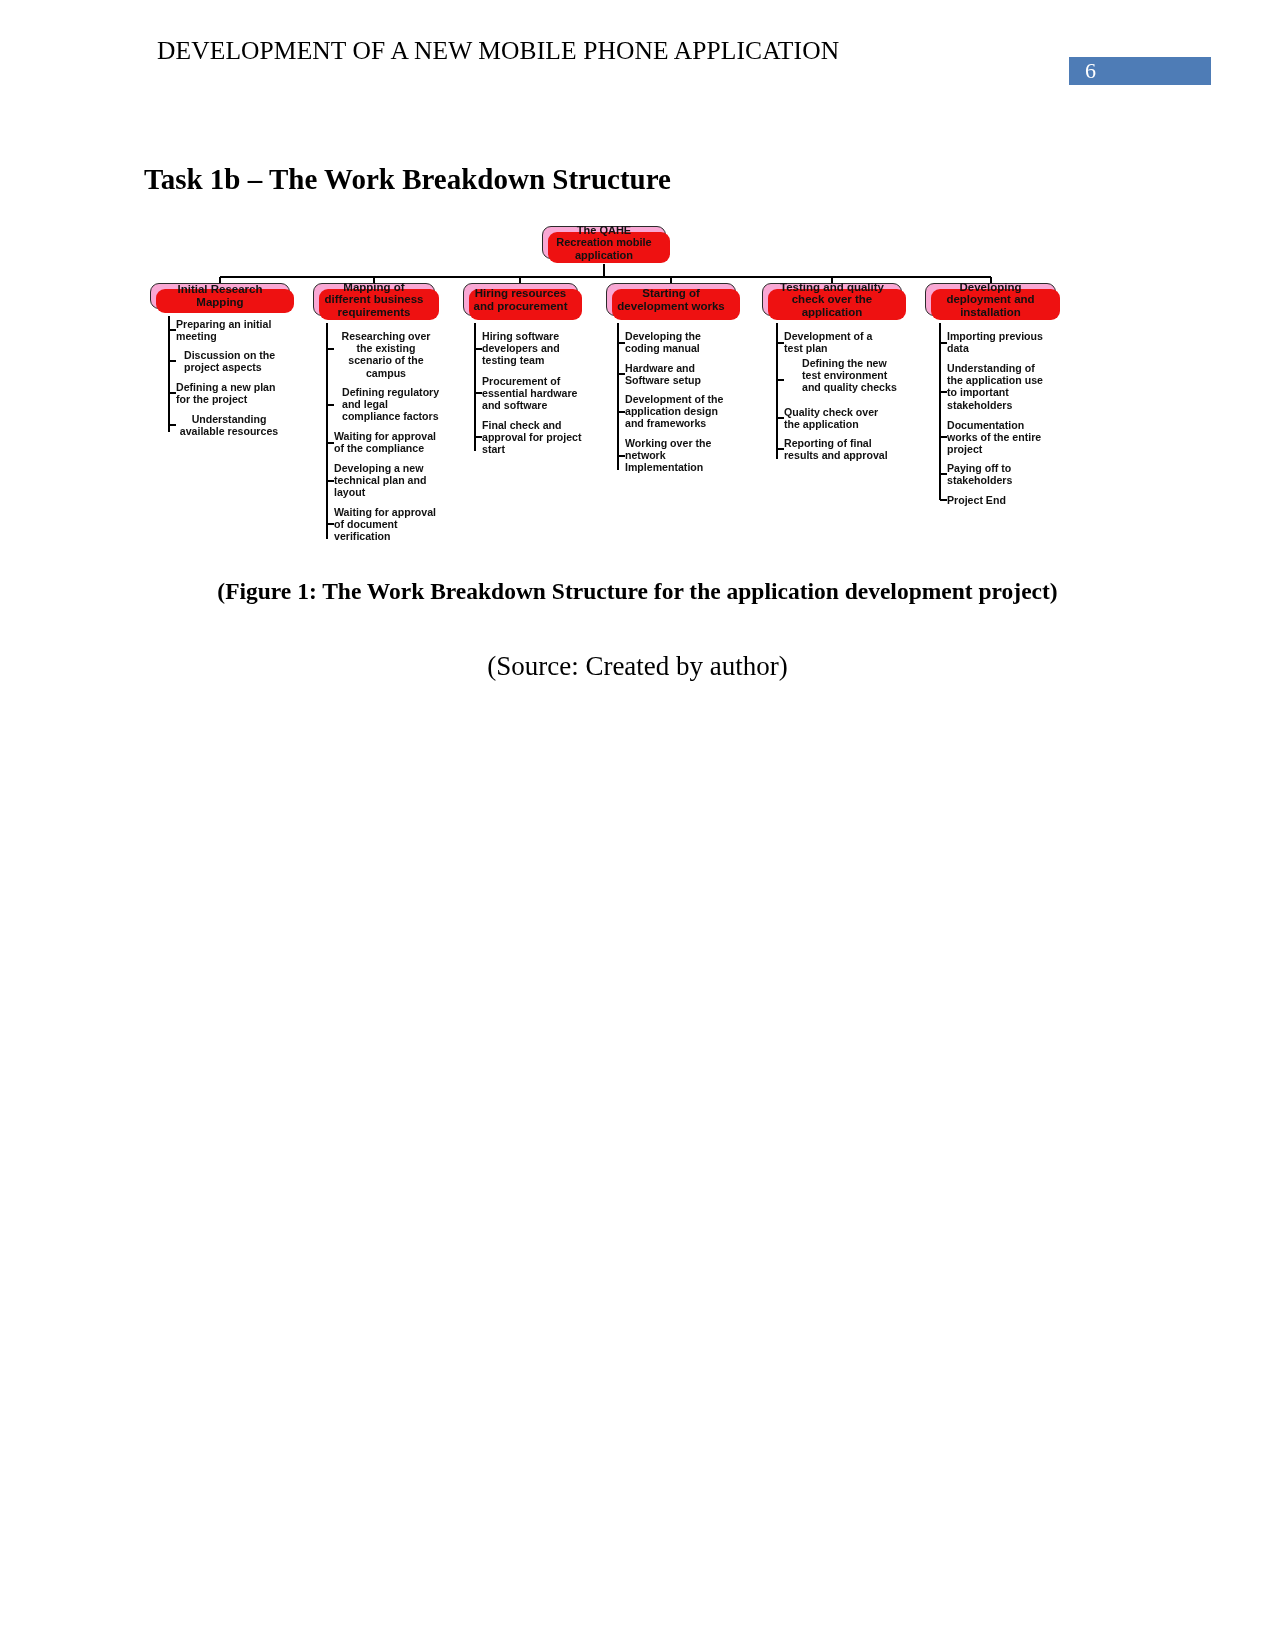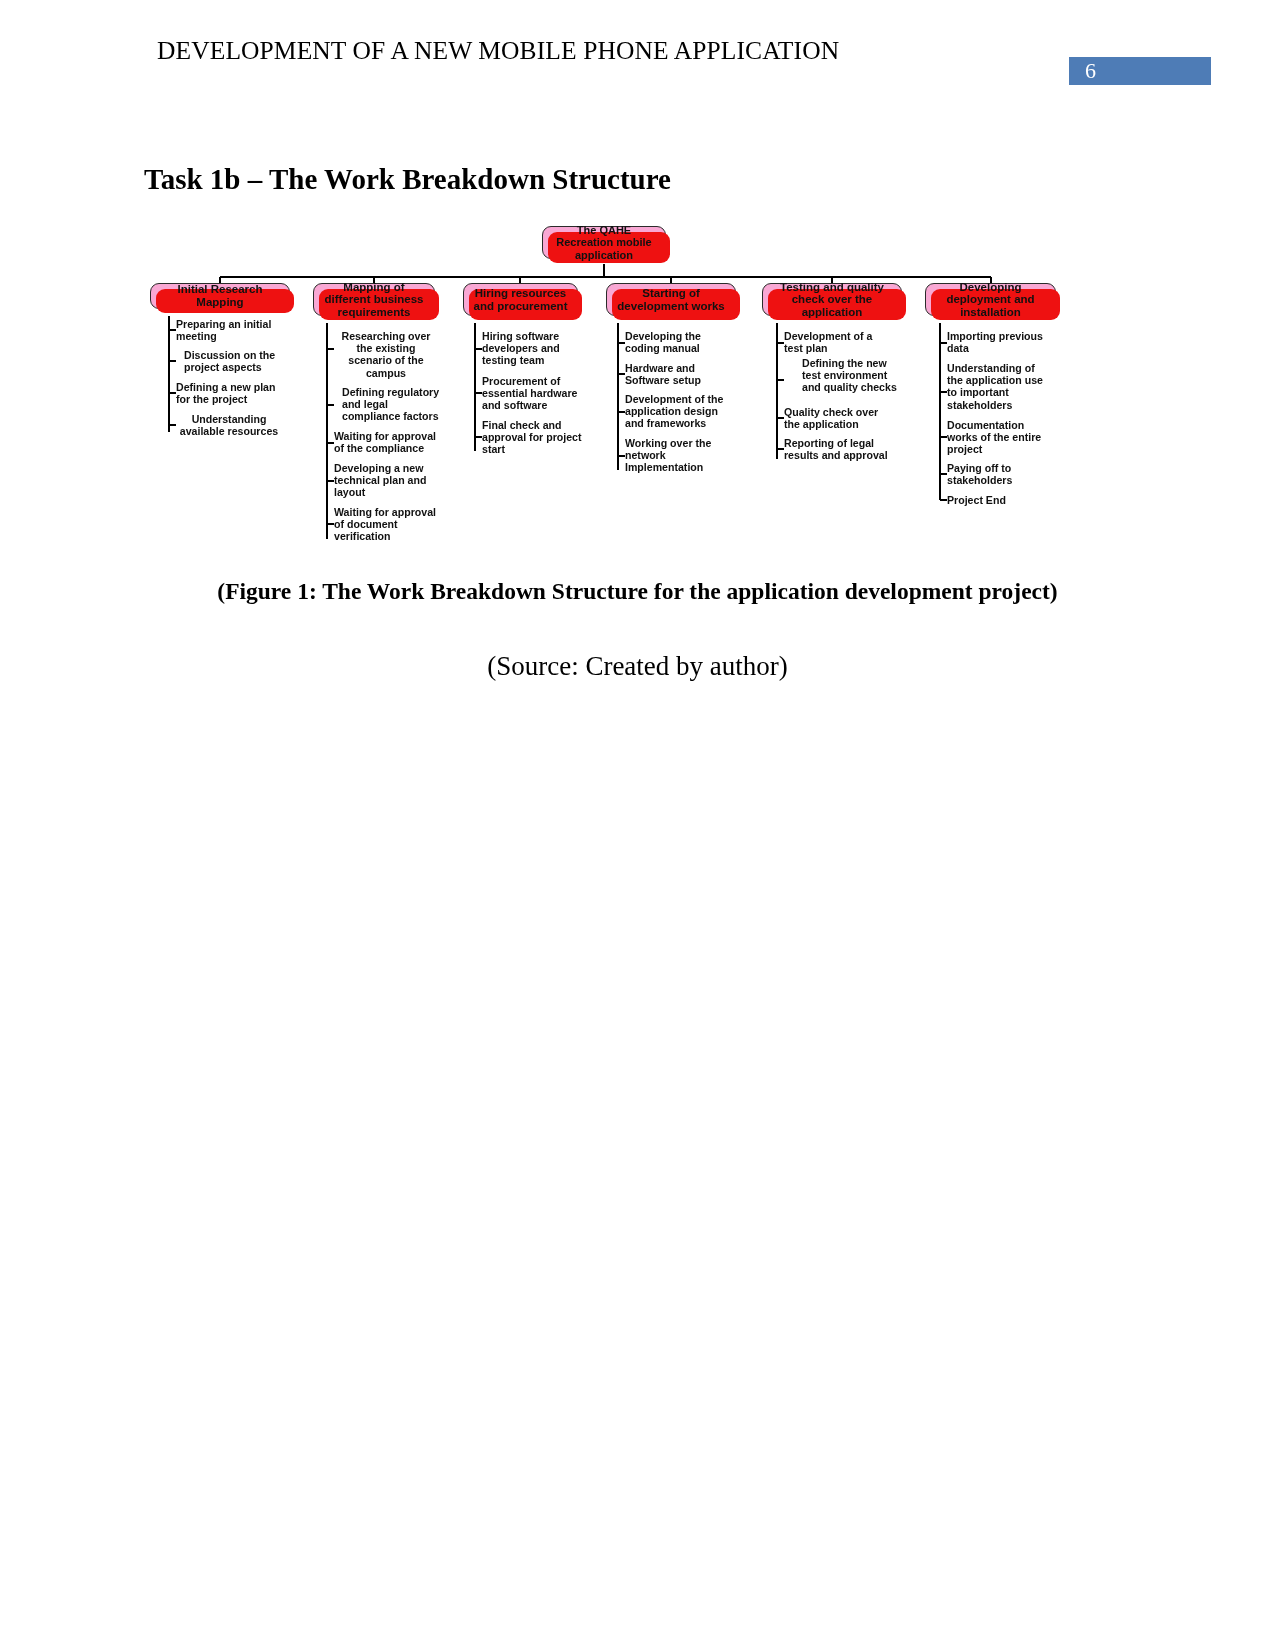--- a/index.html
+++ b/index.html
@@ -259,21 +259,21 @@
   <div class="wbs-node node-b4">Starting of development works</div>
   <div class="wbs-leaf" style="left:625px; top:330px; width:100px;">Developing the coding manual</div>
   <div class="wbs-leaf" style="left:625px; top:362px; width:100px;">Hardware and Software setup</div>
   <div class="wbs-leaf" style="left:625px; top:393px; width:100px;">Development of the application design and frameworks</div>
   <div class="wbs-leaf" style="left:625px; top:437px; width:96px;">Working over the network Implementation</div>
 
   <div class="wbs-node node-b5">Testing and quality check over the application</div>
   <div class="wbs-leaf" style="left:784px; top:330px; width:100px;">Development of a test plan</div>
   <div class="wbs-leaf" style="left:784px; top:357px; width:100px;margin-left:18px;">Defining the new test environment and quality checks</div>
   <div class="wbs-leaf" style="left:784px; top:406px; width:100px;">Quality check over the application</div>
-  <div class="wbs-leaf" style="left:784px; top:437px; width:104px;">Reporting of legal results and approval</div>
+  <div class="wbs-leaf" style="left:784px; top:437px; width:104px;">Reporting of final results and approval</div>
 
   <div class="wbs-node node-b6">Developing deployment and installation</div>
   <div class="wbs-leaf" style="left:947px; top:330px; width:104px;">Importing previous data</div>
   <div class="wbs-leaf" style="left:947px; top:362px; width:104px;">Understanding of the application use to important stakeholders</div>
   <div class="wbs-leaf" style="left:947px; top:419px; width:100px;">Documentation works of the entire project</div>
   <div class="wbs-leaf" style="left:947px; top:462px; width:100px;">Paying off to stakeholders</div>
   <div class="wbs-leaf" style="left:947px; top:494px; width:100px;">Project End</div>
 
 </div>
 

